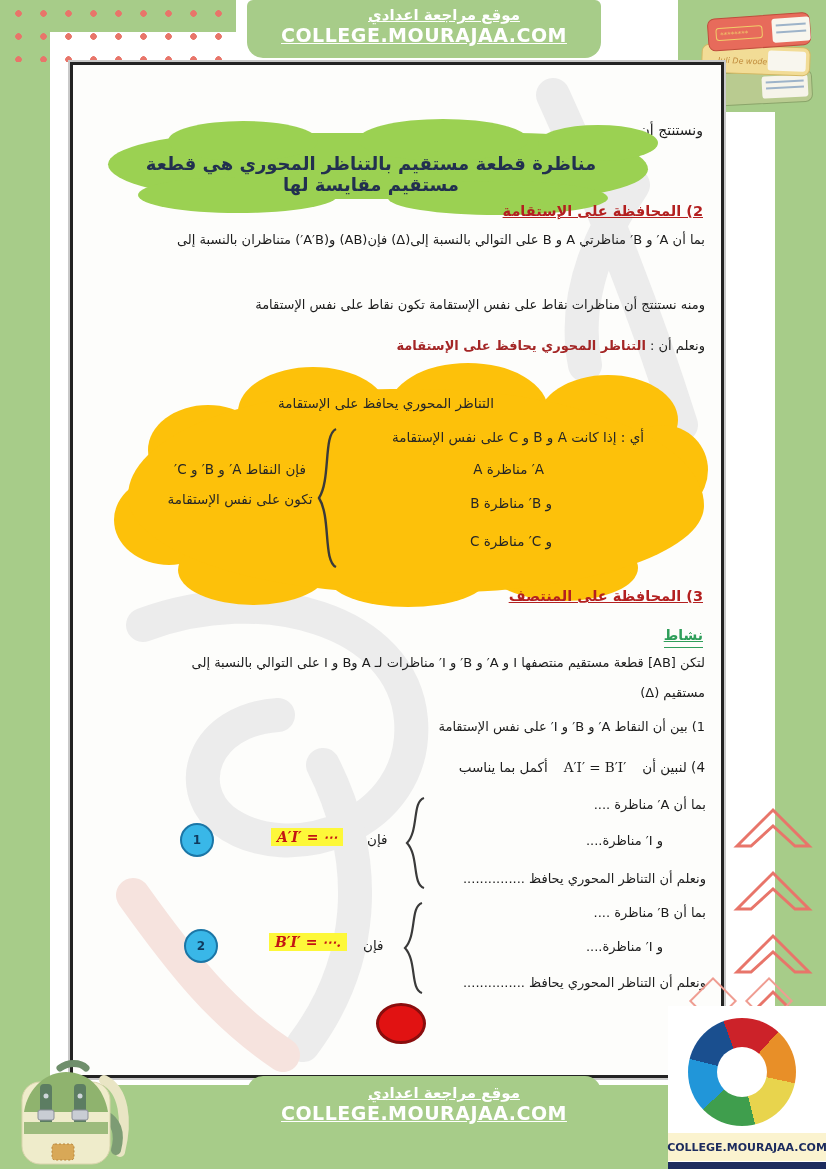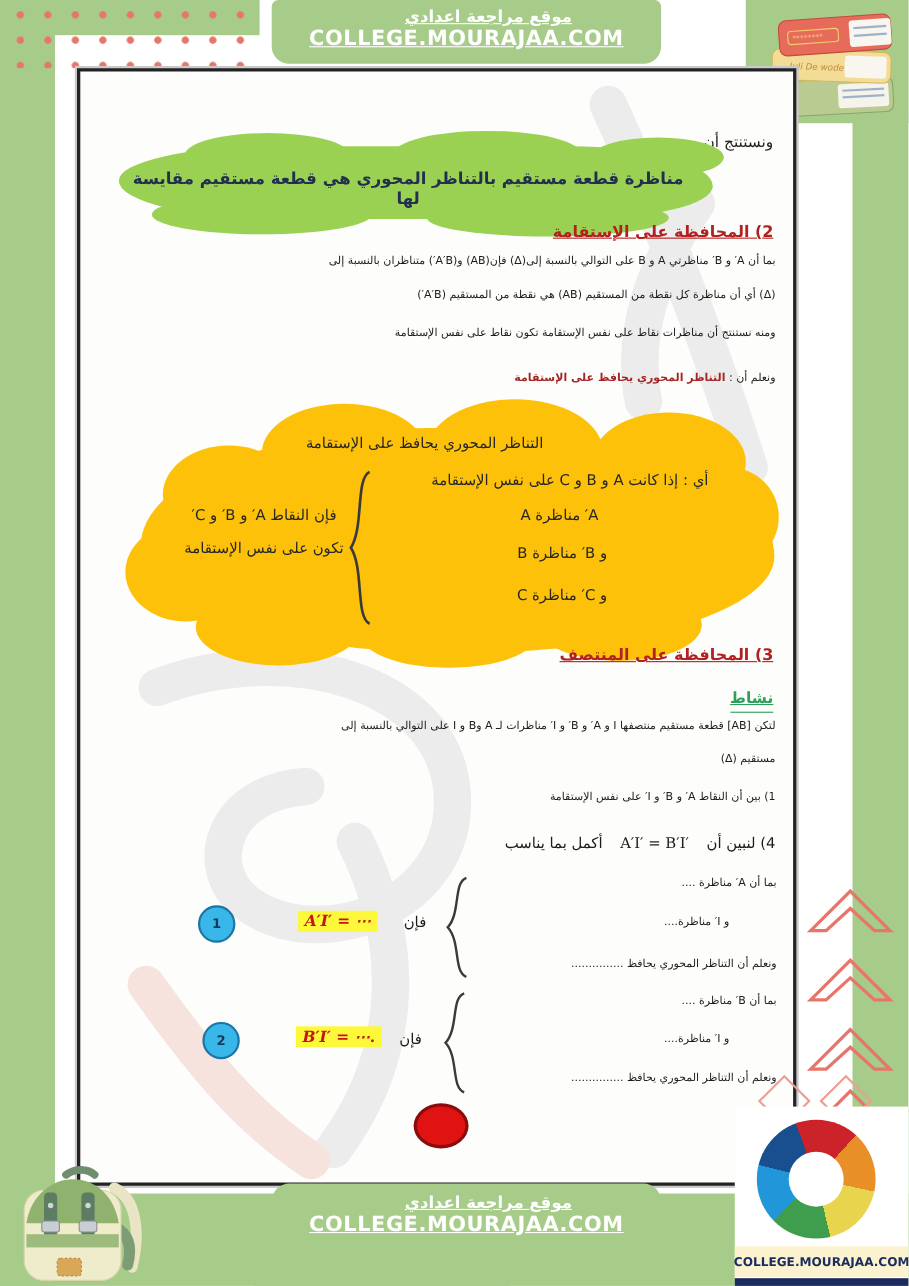--- a/index.html
+++ b/index.html
@@ -24,32 +24,32 @@
   .site-ar{font-size:15px;font-weight:bold;text-decoration:underline;padding-left:40px;}
   .site-url{font-size:19px;font-weight:bold;text-decoration:underline;letter-spacing:.5px;}
   
   .chev{position:absolute;width:80px;height:64px;}
   
   .page{
     position:absolute;left:70px;top:62px;width:648px;height:1010px;
     background:#fdfdfb;border:3px solid #232323;box-shadow:0 0 0 2px #c9c9c9;
   }
   .wm{position:absolute;left:0;top:0;width:648px;height:1010px;pointer-events:none;}
-  .t{position:absolute;direction:rtl;text-align:right;color:#1c1c1c;font-size:10px;line-height:1.5;}
+  .t{position:absolute;direction:rtl;text-align:right;color:#1c1c1c;font-size:13px;line-height:1.5;}
   .title-red{color:#b32020;font-weight:bold;font-size:14.5px;text-decoration:underline;}
   .green-label{color:#2f9e5a;font-weight:bold;font-size:14px;text-decoration:underline;border-bottom:1px solid #2f9e5a;padding-bottom:1px;}
   .red-part{color:#a42626;font-weight:bold;}
   
   .blob{
     position:absolute;left:35px;top:68px;width:540px;height:66px;background:#9bd152;
     border-radius:52% 48% 45% 55% / 95% 110% 90% 105%;
   }
   .blob .bump{position:absolute;background:#9bd152;border-radius:50%;}
   .blob-text{position:absolute;left:0;right:14px;top:20px;direction:rtl;text-align:center;
-    color:#22304f;font-weight:bold;font-size:15px;}
+    color:#22304f;font-weight:bold;font-size:18px;}
   
   .cloud{position:absolute;left:45px;top:300px;width:596px;height:242px;}
   .cloud .body{position:absolute;left:10px;top:24px;right:10px;bottom:14px;background:#fdc10a;border-radius:48% 52% 50% 50%/55% 60% 45% 50%;}
   .cloud .bump{position:absolute;background:#fdc10a;border-radius:50%;}
   .cloud-inner{position:absolute;direction:rtl;text-align:left;color:#262626;font-size:13.5px;}
   .math{font-family:"DejaVu Serif",serif;}
   .brace-svg{position:absolute;}
   
   .hl{position:absolute;background:#fdf839;color:#c41414;font-family:"DejaVu Serif",serif;
       font-style:italic;font-weight:bold;font-size:14px;direction:ltr;text-align:left;padding:1px 6px;}
@@ -136,21 +136,20 @@
     <div class="bump" style="left:60px;top:-12px;width:150px;height:40px;"></div>
     <div class="bump" style="left:250px;top:-14px;width:170px;height:42px;"></div>
     <div class="bump" style="left:430px;top:-8px;width:120px;height:36px;"></div>
     <div class="bump" style="left:30px;top:44px;width:200px;height:36px;"></div>
     <div class="bump" style="left:280px;top:48px;width:220px;height:34px;"></div>
     <div class="blob-text">مناظرة قطعة  مستقيم بالتناظر المحوري هي قطعة مستقيم مقايسة لها</div>
   </div>
 
   <div class="t title-red" style="right:18px;top:136px;">2) المحافظة على الإستقامة</div>
   <div class="t" style="right:16px;left:14px;top:165px;">بما أن  A′ و B′ مناظرتي A و B على التوالي بالنسبة إلى(Δ) فإن(AB)  و(A′B′) متناظران بالنسبة إلى</div>
-  <div class="t" style="right:16px;left:14px;top:196px;">(Δ) أي أن مناظرة كل نقطة من المستقيم (AB) هي نقطة من المستقيم (A′B′)</div>
   <div class="t" style="right:16px;left:14px;top:230px;">ومنه نستنتج أن مناظرات نقاط على نفس الإستقامة تكون نقاط على نفس الإستقامة</div>
 
   <div class="t" style="right:16px;top:271px;">
     <span>ونعلم أن  :</span>
     <span class="red-part">التناظر المحوري يحافظ على الإستقامة</span>
   </div>
 
   <div class="cloud">
     <div class="bump" style="left:30px;top:40px;width:120px;height:90px;"></div>
     <div class="bump" style="left:120px;top:2px;width:150px;height:90px;"></div>

